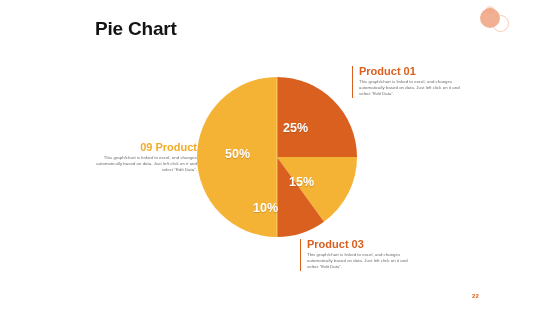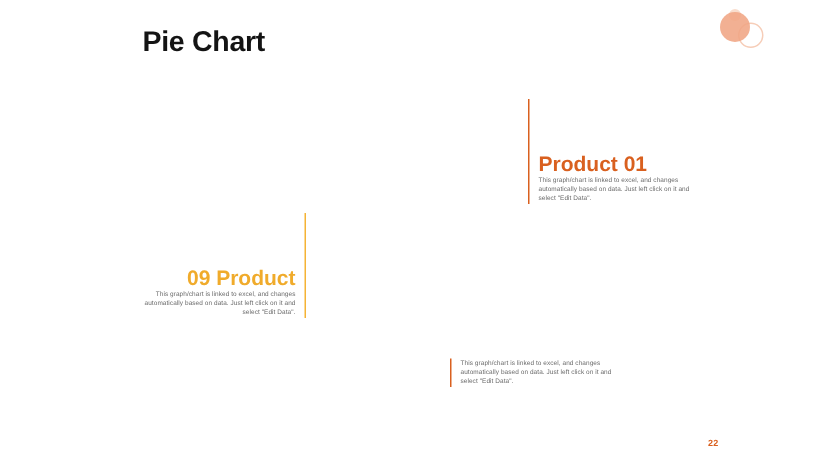--- a/index.html
+++ b/index.html
@@ -99,25 +99,24 @@
   .lab-15 { left: 92px;  top: 98px; }
   .lab-10 { left: 56px;  top: 124px; }
   .lab-50 { left: 28px;  top: 70px; }
 
   
   .callout {
     position: absolute;
     box-sizing: border-box;
   }
   .callout-head {
-    font-size: 14px;
+    font-size: 11px;
     font-weight: bold;
     line-height: 11px;
     padding-bottom: 2px;
-    margin-top: 38px;
   }
   .callout-body {
     font-size: 4.3px;
     line-height: 6.2px;
     color: #6a6a6a;
     letter-spacing: 0.05px;
   }
 
   .accent-left {
     border-left: 1.6px solid #d9601f;
@@ -158,28 +157,48 @@
 <div class="slide">
 
   <div class="deco">
     <span class="deco-circle-ring"></span>
     <span class="deco-circle-small"></span>
     <span class="deco-circle-big"></span>
   </div>
 
   <div class="title">Pie Chart</div>
 
+  <div class="chart-area">
+    <svg class="pie" viewBox="0 0 160 160">
+
+      <path d="M 80 80 L 80 0 A 80 80 0 0 1 160 80 Z" fill="#d9601f"></path>
+
+      <path d="M 80 80 L 160 80 A 80 80 0 0 1 127.02 144.72 Z" fill="#f5b335"></path>
+
+      <path d="M 80 80 L 127.02 144.72 A 80 80 0 0 1 80 160 Z" fill="#d9601f"></path>
+
+      <path d="M 80 80 L 80 160 A 80 80 0 0 1 80 0 Z" fill="#f5b335"></path>
+
+      <line x1="80" y1="0" x2="80" y2="160" stroke="#fbd98a" stroke-width="1.4" opacity="0.55"></line>
+    </svg>
+
+    <span class="slice-label lab-25">25%</span>
+    <span class="slice-label lab-15">15%</span>
+    <span class="slice-label lab-10">10%</span>
+    <span class="slice-label lab-50">50%</span>
+  </div>
 
   <div class="callout accent-left" id="callout-p1">
     <div class="callout-head head-orange">Product 01</div>
     <div class="callout-body">This graph/chart is linked to excel, and changes automatically based on data. Just left click on it and select "Edit Data".</div>
   </div>
 
 
   <div class="callout accent-left" id="callout-p3">
+    <div class="callout-head head-orange">Product 03</div>
     <div class="callout-body">This graph/chart is linked to excel, and changes automatically based on data. Just left click on it and select "Edit Data".</div>
   </div>
 
   <div class="callout accent-right-y" id="callout-p4">
     <div class="callout-head head-yellow">09 Product</div>
     <div class="callout-body">This graph/chart is linked to excel, and changes automatically based on data. Just left click on it and select "Edit Data".</div>
   </div>
 
   <div class="page-number">22</div>
 

